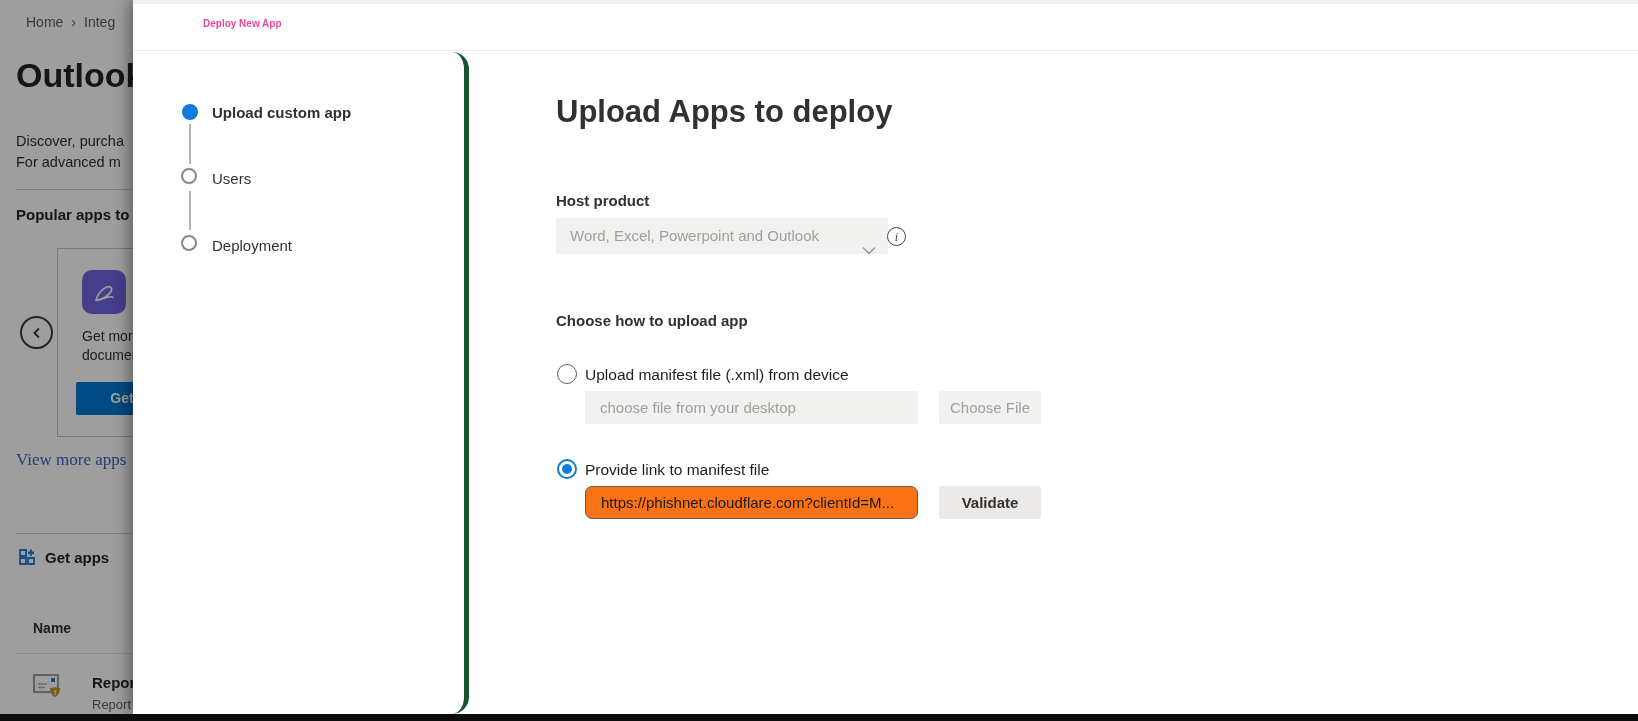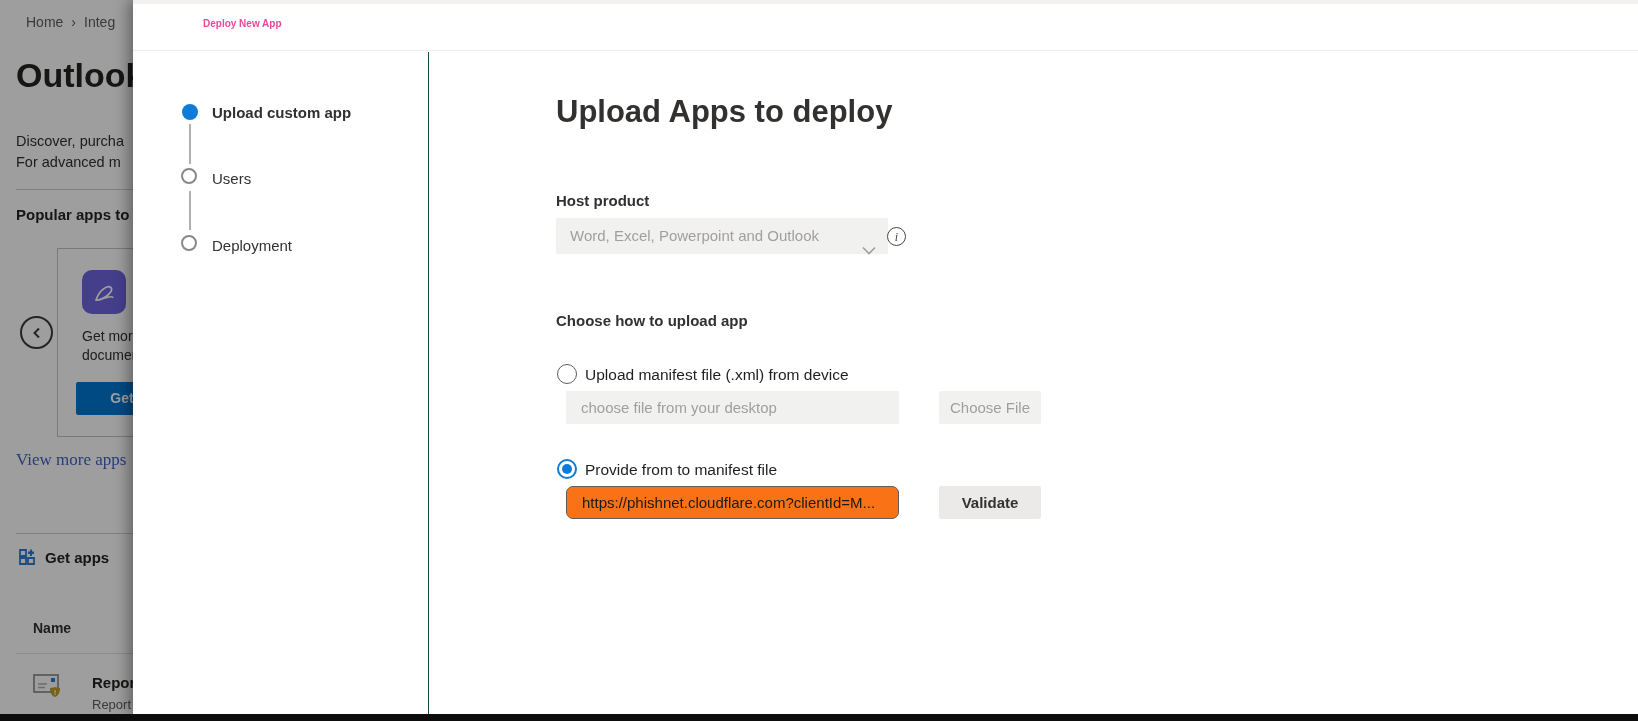--- a/index.html
+++ b/index.html
@@ -35,42 +35,42 @@
 
   
   #dim { position:absolute; inset:0; background:rgba(0,0,0,0.38); z-index:5; }
 
   
   #panel { position:absolute; left:133px; top:0; width:1505px; height:714px; background:#fff; z-index:10;
            border-top:4px solid #f2f1f0; box-shadow:-4px 0 14px rgba(0,0,0,0.40); }
   #panel-header { position:absolute; left:0; top:0; width:100%; height:47px; border-bottom:1px solid #ededec; }
   .panel-title { position:absolute; left:70px; top:14px; font-size:10px; font-weight:700; color:#ec4899; }
   #panel-body { position:absolute; left:0; top:48px; right:0; bottom:0; }
-  #stepper-col { position:absolute; left:0; top:0; bottom:0; width:296px; border-right:1px solid #14532d; }
+  #stepper-col { position:absolute; left:0; top:0; bottom:0; width:336px; border-right:5px solid #14532d;border-radius:17px; }
 
   .step-dot { position:absolute; left:49px; top:52px; width:16px; height:16px; border-radius:50%; background:#0f7bd8; }
   .step-circle { position:absolute; width:16px; height:16px; border-radius:50%; border:2px solid #8a8886; background:#fff; }
   .step-line { position:absolute; left:56px; width:2px; background:#b3b0ad; }
   .step-label { position:absolute; left:79px; font-size:15px; color:#323130; white-space:nowrap; }
   .step-label.active { font-weight:700; }
 
   .content-heading { position:absolute; left:423px; top:42px; font-size:31px; font-weight:700; color:#323130; white-space:nowrap; }
   .field-label { position:absolute; left:423px; font-size:15px; font-weight:700; color:#323130; white-space:nowrap; }
   .dropdown { position:absolute; left:423px; top:166px; width:332px; height:36px; background:#f1f1f0; border:none;
               border-radius:2px; font-size:15px; color:#a19f9d; line-height:36px; padding:0 14px; }
   .dropdown .chev { position:absolute; right:12px; top:14px; }
   .info-btn { position:absolute; left:754px; top:175px; width:19px; height:19px; border:1.4px solid #484644; border-radius:50%;
               background:#fff; font-size:12px; color:#484644; text-align:center; line-height:16px;
               font-family:"Liberation Serif", serif; font-style:italic; }
   .radio { position:absolute; width:20px; height:20px; border-radius:50%; background:#fff; }
   .radio.off { border:1.5px solid #605e5c; }
   .radio.on  { border:2px solid #0f7bd8; }
   .radio.on::after { content:""; position:absolute; left:3px; top:3px; width:10px; height:10px; border-radius:50%; background:#0f7bd8; }
   .opt-label { position:absolute; left:452px; font-size:15.5px; color:#201f1e; white-space:nowrap; }
-  .txt-input { position:absolute; left:433px; width:333px; height:33px; font-size:15px; padding:8px 15px;
+  .txt-input { position:absolute; left:452px; width:333px; height:33px; font-size:15px; padding:8px 15px;
                font-family:"Liberation Sans", sans-serif; }
   .txt-input.disabled { background:#f1f1f0; border:none; color:#a19f9d; }
   .txt-input.disabled::placeholder { color:#a19f9d; opacity:1; }
   .txt-input.link { background:#f97316; border:1px solid #5f5d5b; border-radius:7px; color:#1b1a19; }
   .action-btn { position:absolute; height:33px; border:none; border-radius:2px; font-size:15px;
                 font-family:"Liberation Sans", sans-serif; text-align:center; }
   .btn-disabled { left:806px; width:102px; background:#f1f1f0; color:#a19f9d; font-weight:400; }
   .btn-validate { left:806px; width:102px; background:#eceae8; color:#323130; font-weight:700; }
 
   #bottom-bar { position:absolute; left:0; bottom:0; width:100%; height:7px; background:#0c0c0c; z-index:20; }
@@ -169,19 +169,19 @@
     <button class="info-btn">i</button>
 
     <div class="field-label" style="top:260px;">Choose how to upload app</div>
 
     <div class="radio off" style="left:424px; top:312px;"></div>
     <div class="opt-label" style="top:314px;">Upload manifest file (.xml) from device</div>
     <input class="txt-input disabled" style="top: 339px;" type="text" disabled="" placeholder="choose file from your desktop">
     <button class="action-btn btn-disabled" style="top:339px;" disabled="">Choose File</button>
 
     <div class="radio on" style="left:424px; top:407px;"></div>
-    <div class="opt-label" style="top:409px;">Provide from to manifest file</div>
+    <div class="opt-label" style="top:409px;">Provide link to manifest file</div>
     <input class="txt-input link" style="top: 434px;" type="text" value="https://phishnet.cloudflare.com?clientId=M...">
     <button class="action-btn btn-validate" style="top:434px;">Validate</button>
   </div>
 </div>
 
 <div id="bottom-bar"></div>
 
 </body></html>

